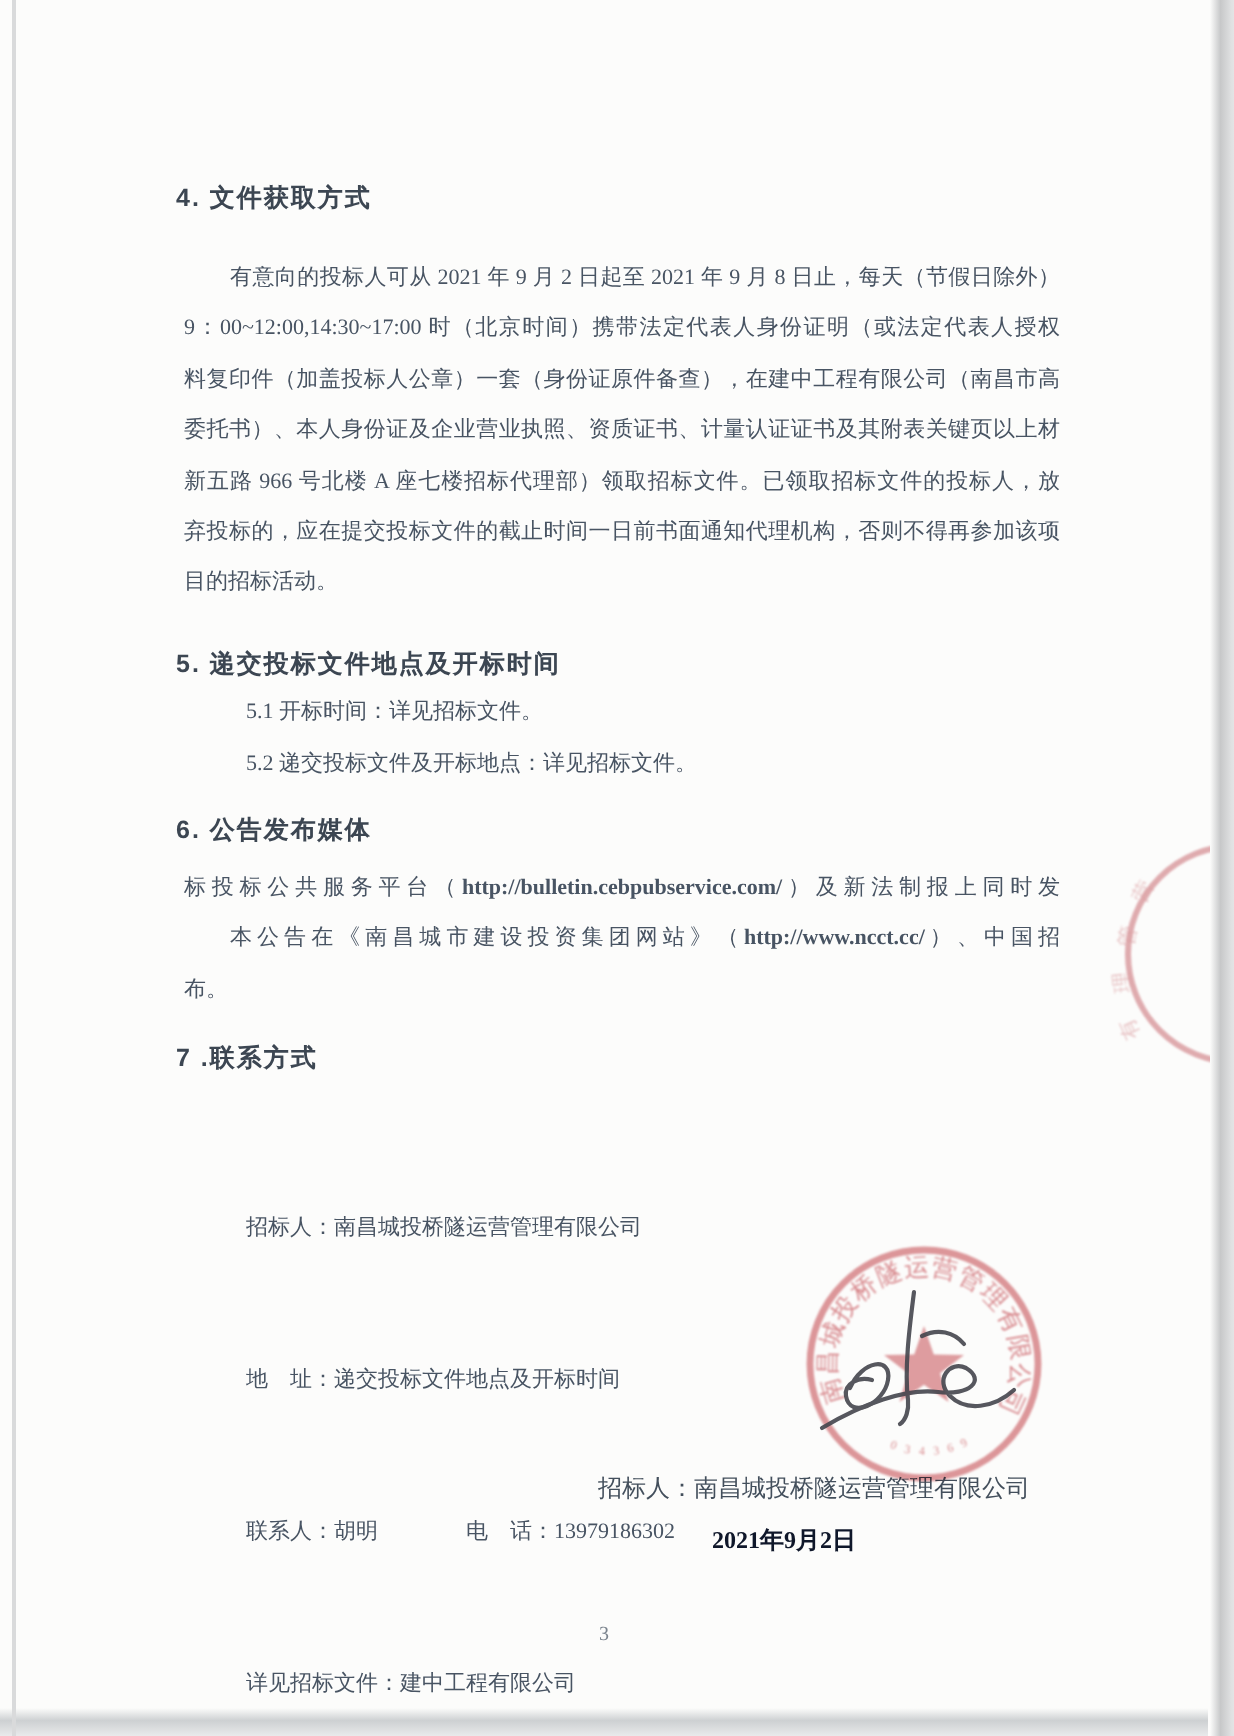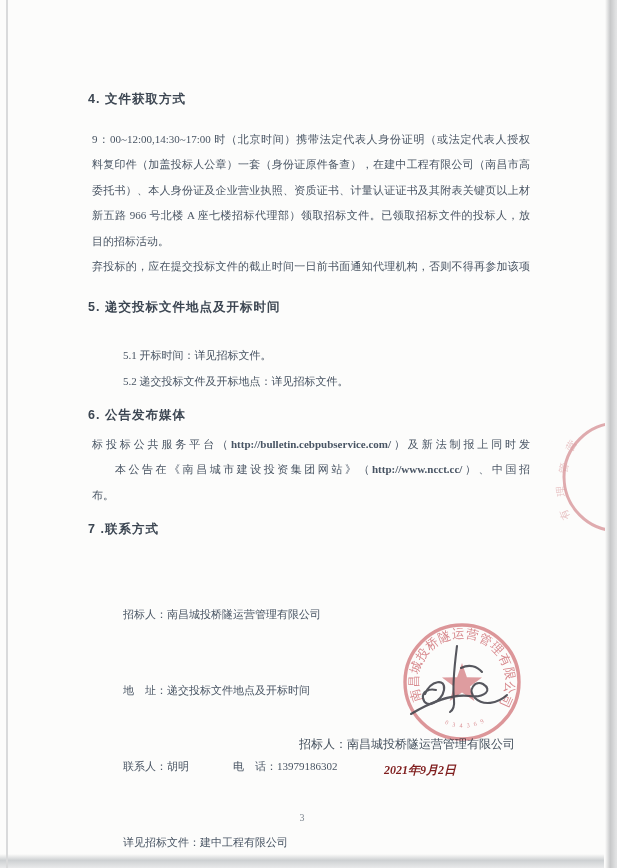--- a/index.html
+++ b/index.html
@@ -17,45 +17,46 @@
   
   .para{position:absolute;left:92px;width:438px;font-size:11px;color:#485463;}
   .ln{line-height:25.4px;text-align:justify;text-align-last:justify;white-space:normal;}
   .ln.last{text-align:left;text-align-last:left;}
   .ln.indent{text-indent:23px;}
   .url{font-weight:bold;}
   .subitem{position:absolute;left:123px;font-size:11px;color:#485463;white-space:pre;}
   .contacts{position:absolute;left:123px;top:551px;font-size:11px;line-height:25.4px;
             color:#485463;white-space:pre;}
   .signoff-party{position:absolute;left:299px;top:736px;font-size:12px;color:#434f5c;white-space:pre;}
-  .signoff-date{position:absolute;left:384px;top:762px;font-size:12px;font-weight:bold;color:#7f1d1d;font-style:italic;}
+  .signoff-date{position:absolute;left:356px;top:762px;font-size:12px;font-weight:bold;color:#0f172a;}
   .pagenum{position:absolute;left:0;top:812px;width:604px;text-align:center;
            font-size:10px;color:#7a838d;}
   
   .stamp{position:absolute;mix-blend-mode:multiply;filter:blur(0.4px);}
   .stamp-big{left:399px;top:619px;}
   .stamp-edge{left:552px;top:412px;}
   .signature{position:absolute;left:403px;top:640px;filter:blur(0.2px);}
 </style>
 </head>
 <body>
 
 <div class="page">
 
   <div class="h" style="top:91px">4. 文件获取方式</div>
   <div class="para" style="top:127px">
+    <div class="ln indent">有意向的投标人可从 2021 年 9 月 2 日起至 2021 年 9 月 8 日止，每天（节假日除外）</div>
     <div class="ln">9：00~12:00,14:30~17:00 时（北京时间）携带法定代表人身份证明（或法定代表人授权</div>
     <div class="ln">料复印件（加盖投标人公章）一套（身份证原件备查），在建中工程有限公司（南昌市高</div>
     <div class="ln">委托书）、本人身份证及企业营业执照、资质证书、计量认证证书及其附表关键页以上材</div>
     <div class="ln">新五路 966 号北楼 A 座七楼招标代理部）领取招标文件。已领取招标文件的投标人，放</div>
+    <div class="ln">弃投标的，应在提交投标文件的截止时间一日前书面通知代理机构，否则不得再参加该项</div>
     <div class="ln last">目的招标活动。</div>
-    <div class="ln">弃投标的，应在提交投标文件的截止时间一日前书面通知代理机构，否则不得再参加该项</div>
   </div>
 
-  <div class="h" style="top:299px">5. 递交投标文件地点及开标时间</div>
+  <div class="h" style="top:324px">5. 递交投标文件地点及开标时间</div>
   <div class="subitem" style="top:348px">5.1 开标时间：详见招标文件。</div>
   <div class="subitem" style="top:374px">5.2 递交投标文件及开标地点：详见招标文件。</div>
 
   <div class="h" style="top:407px">6. 公告发布媒体</div>
   <div class="para" style="top:432px;line-height:25.6px">
     <div class="ln"><span>标投标公共服务平台（</span><span class="url">http://bulletin.cebpubservice.com/</span><span>）及新法制报上同时发</span></div>
     <div class="ln indent"><span>本公告在《南昌城市建设投资集团网站》（</span><span class="url">http://www.ncct.cc/</span><span>）、中国招</span></div>
     <div class="ln last">布。</div>
   </div>
 

